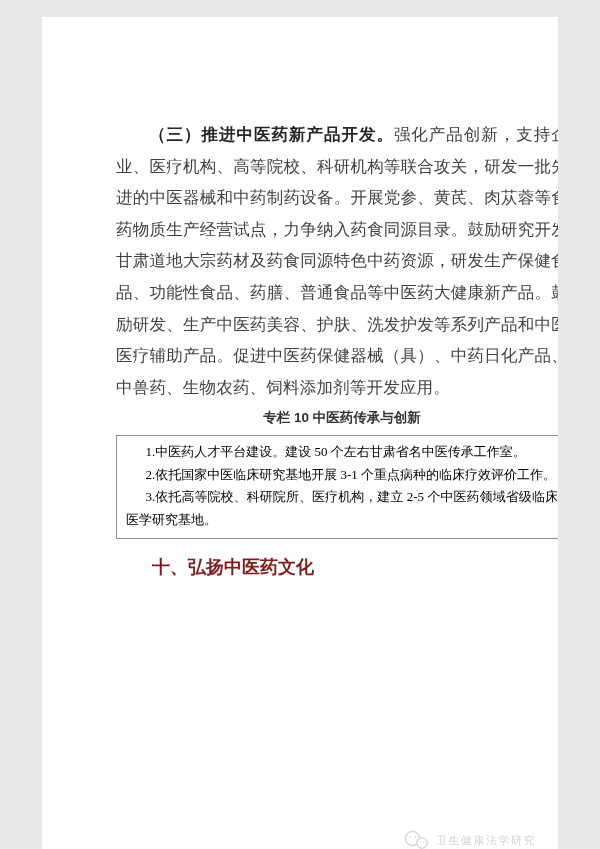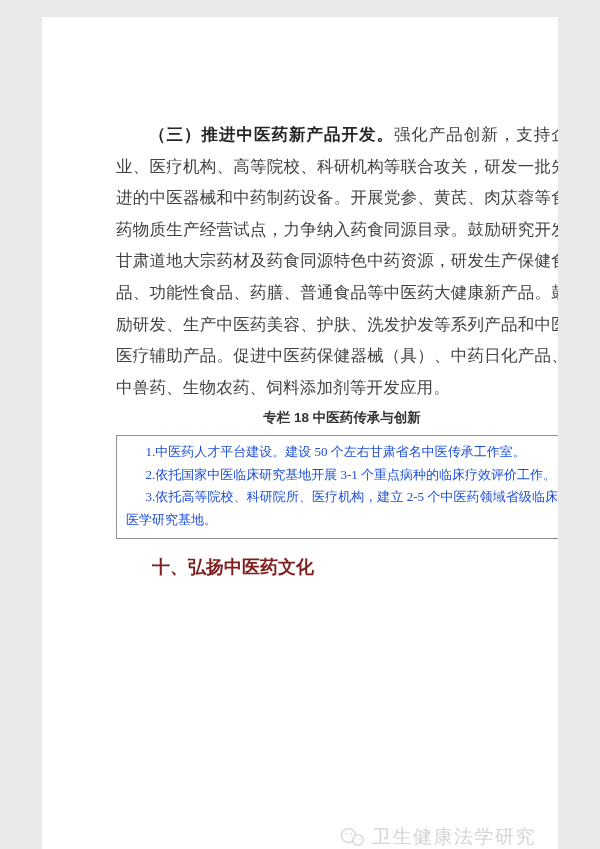--- a/index.html
+++ b/index.html
@@ -43,21 +43,21 @@
   }
   .box {
     margin-top: 7px;
     border: 1px solid #8f8f8f;
     padding: 5px 9px 7px 9px;
   }
   .box-item {
     margin: 0;
     font-size: 13px;
     line-height: 22.5px;
-    color: #1d4ed8;
+    color: #000000;
     text-indent: 1.5em;
     text-align: justify;
     text-justify: inter-ideograph;
   }
   .heading {
     margin: 15px 0 0 0;
     padding-left: 2em;
     font-family: Liberation Sans, sans-serif;
     font-weight: bold;
     font-size: 18px;
@@ -67,35 +67,35 @@
   .para2 { margin-top: 5px; }
   .watermark {
     position: absolute;
     right: 22px;
     bottom: 16px;
     display: flex;
     align-items: center;
     gap: 7px;
     color: #d4d4d4;
     font-family: "Liberation Sans", sans-serif;
-    font-size: 19px;
+    font-size: 11px;
     letter-spacing: 1.5px;
     user-select: none;
   }
   .wm-icon { display: inline-flex; align-items: center; }
 </style>
 </head>
 <body>
 
 <div class="page">
   <div class="content">
 
     <p class="para"><b class="lead">（三）推进中医药新产品开发。</b><span>强化产品创新，支持企业、医疗机构、高等院校、科研机构等联合攻关，研发一批先进的中医器械和中药制药设备。开展党参、黄芪、肉苁蓉等食药物质生产经营试点，力争纳入药食同源目录。鼓励研究开发甘肃道地大宗药材及药食同源特色中药资源，研发生产保健食品、功能性食品、药膳、普通食品等中医药大健康新产品。鼓励研发、生产中医药美容、护肤、洗发护发等系列产品和中医医疗辅助产品。促进中医药保健器械（具）、中药日化产品、中兽药、生物农药、饲料添加剂等开发应用。</span></p>
 
-    <div class="box-title">专栏 18 中医药传承与创新</div>
+    <div class="box-title">专栏 10 中医药传承与创新</div>
 
     <div class="box">
       <p class="box-item">1.中医药人才平台建设。建设 50 个左右甘肃省名中医传承工作室。</p>
       <p class="box-item">2.依托国家中医临床研究基地开展 3-1 个重点病种的临床疗效评价工作。</p>
       <p class="box-item">3.依托高等院校、科研院所、医疗机构，建立 2-5 个中医药领域省级临床医学研究基地。</p>
     </div>
 
     <h2 class="heading">十、弘扬中医药文化</h2>
 
 

